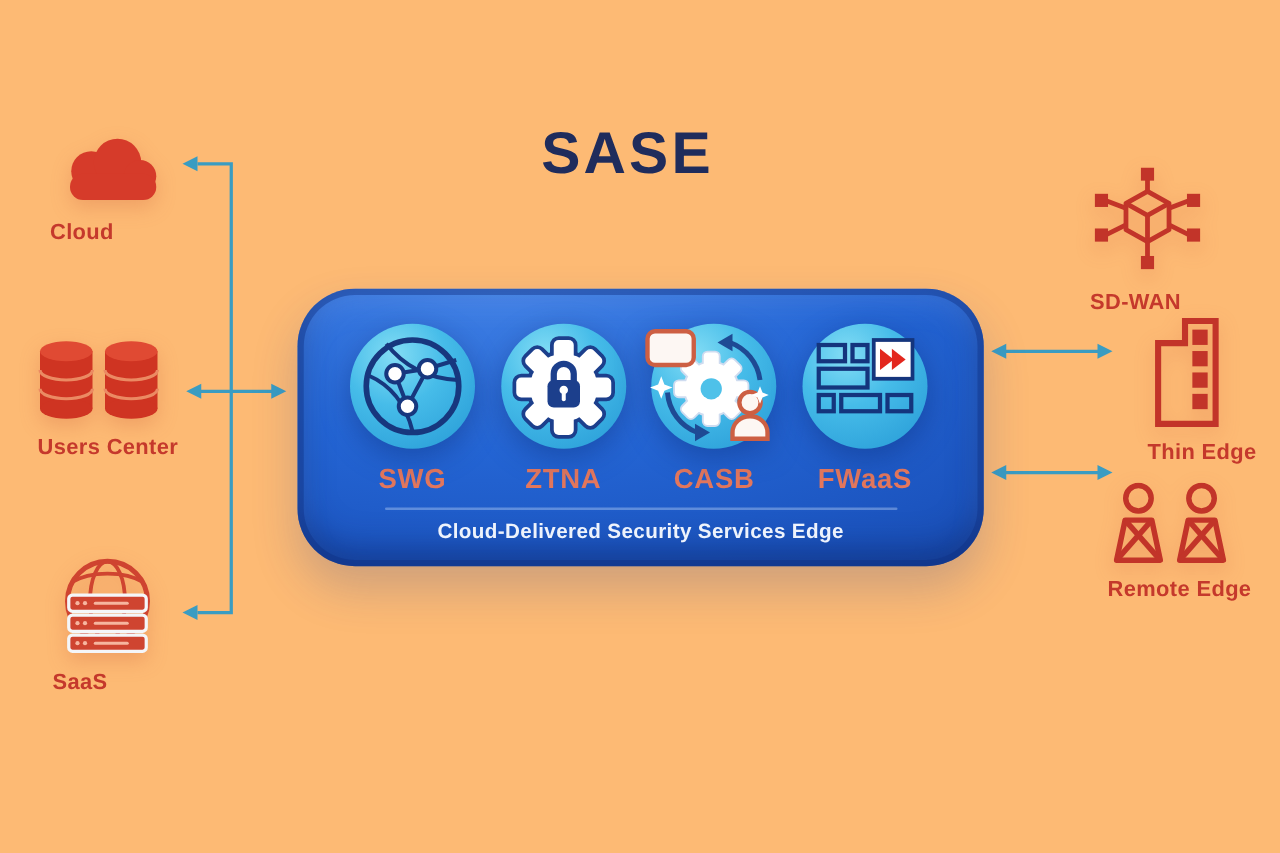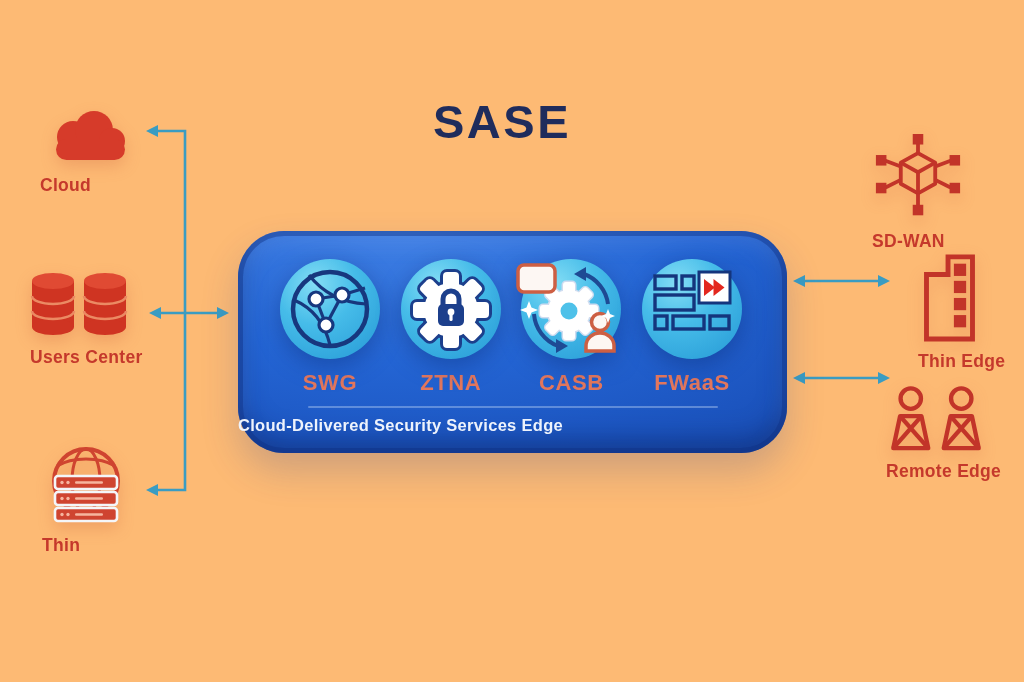--- a/index.html
+++ b/index.html
@@ -25,21 +25,21 @@
     box-shadow:inset 0 0 0 5px rgba(15,48,130,.42),
                inset 0 -12px 26px rgba(9,32,96,.5),
                inset 0 10px 22px rgba(130,175,255,.28),
                0 18px 36px rgba(40,70,150,.22);}
   .services-row{display:flex;justify-content:space-between;padding:28px 45px 0 42px;}
   .service{width:100px;display:flex;flex-direction:column;align-items:center;}
   .service-circle{width:100px;height:100px;}
   .service-circle svg{overflow:visible;filter:drop-shadow(0 7px 12px rgba(10,40,110,.4));}
   .service-label{margin-top:11px;font-size:22px;font-weight:700;color:#e4775c;letter-spacing:.6px;}
   .sse-divider{margin:10px auto 0;width:410px;height:1.5px;background:rgba(200,220,250,.38);border-radius:1px;}
-  .sse-caption{margin-top:8px;text-align:left;font-size:16.5px;font-weight:600;color:#eef3fc;letter-spacing:.3px;}
+  .sse-caption{margin-top:8px;text-align:center;font-size:16.5px;font-weight:600;color:#eef3fc;letter-spacing:.3px;}
 </style>
 </head>
 <body>
 
 <div class="stage">
 
   <svg class="connectors" width="1024" height="682" viewBox="0 0 1024 682">
     <g stroke="#3a9cc2" stroke-width="2.6" fill="none">
       <path d="M158,131 H185 V490 H158"></path>
       <line x1="159" y1="313" x2="219" y2="313"></line>
@@ -109,21 +109,21 @@
             <rect x="33" y="37.3" width="28" height="2.4" rx="1.2"></rect>
           <circle cx="20" cy="54.5" r="1.7"></circle>
             <circle cx="26" cy="54.5" r="1.7"></circle>
             <rect x="33" y="53.3" width="28" height="2.4" rx="1.2"></rect>
           <circle cx="20" cy="70.5" r="1.7"></circle>
             <circle cx="26" cy="70.5" r="1.7"></circle>
             <rect x="33" y="69.3" width="28" height="2.4" rx="1.2"></rect>
         </g>
       </g>
     </svg>
-    <span class="node-label">Thin</span>
+    <span class="node-label">SaaS</span>
   </div>
 
   <div class="node" id="node-sd-wan">
     <svg width="92" height="88" viewBox="0 0 96 92">
       <g stroke="#c23429" stroke-width="4" fill="none" stroke-linejoin="round">
         <polygon points="48,20 66,30 66,52 48,62 30,52 30,30"></polygon>
         <polyline points="30,30 48,40 66,30"></polyline>
         <line x1="48" y1="40" x2="48" y2="62"></line>
         <line x1="48" y1="20" x2="48" y2="9"></line>
         <line x1="48" y1="62" x2="48" y2="75"></line>

